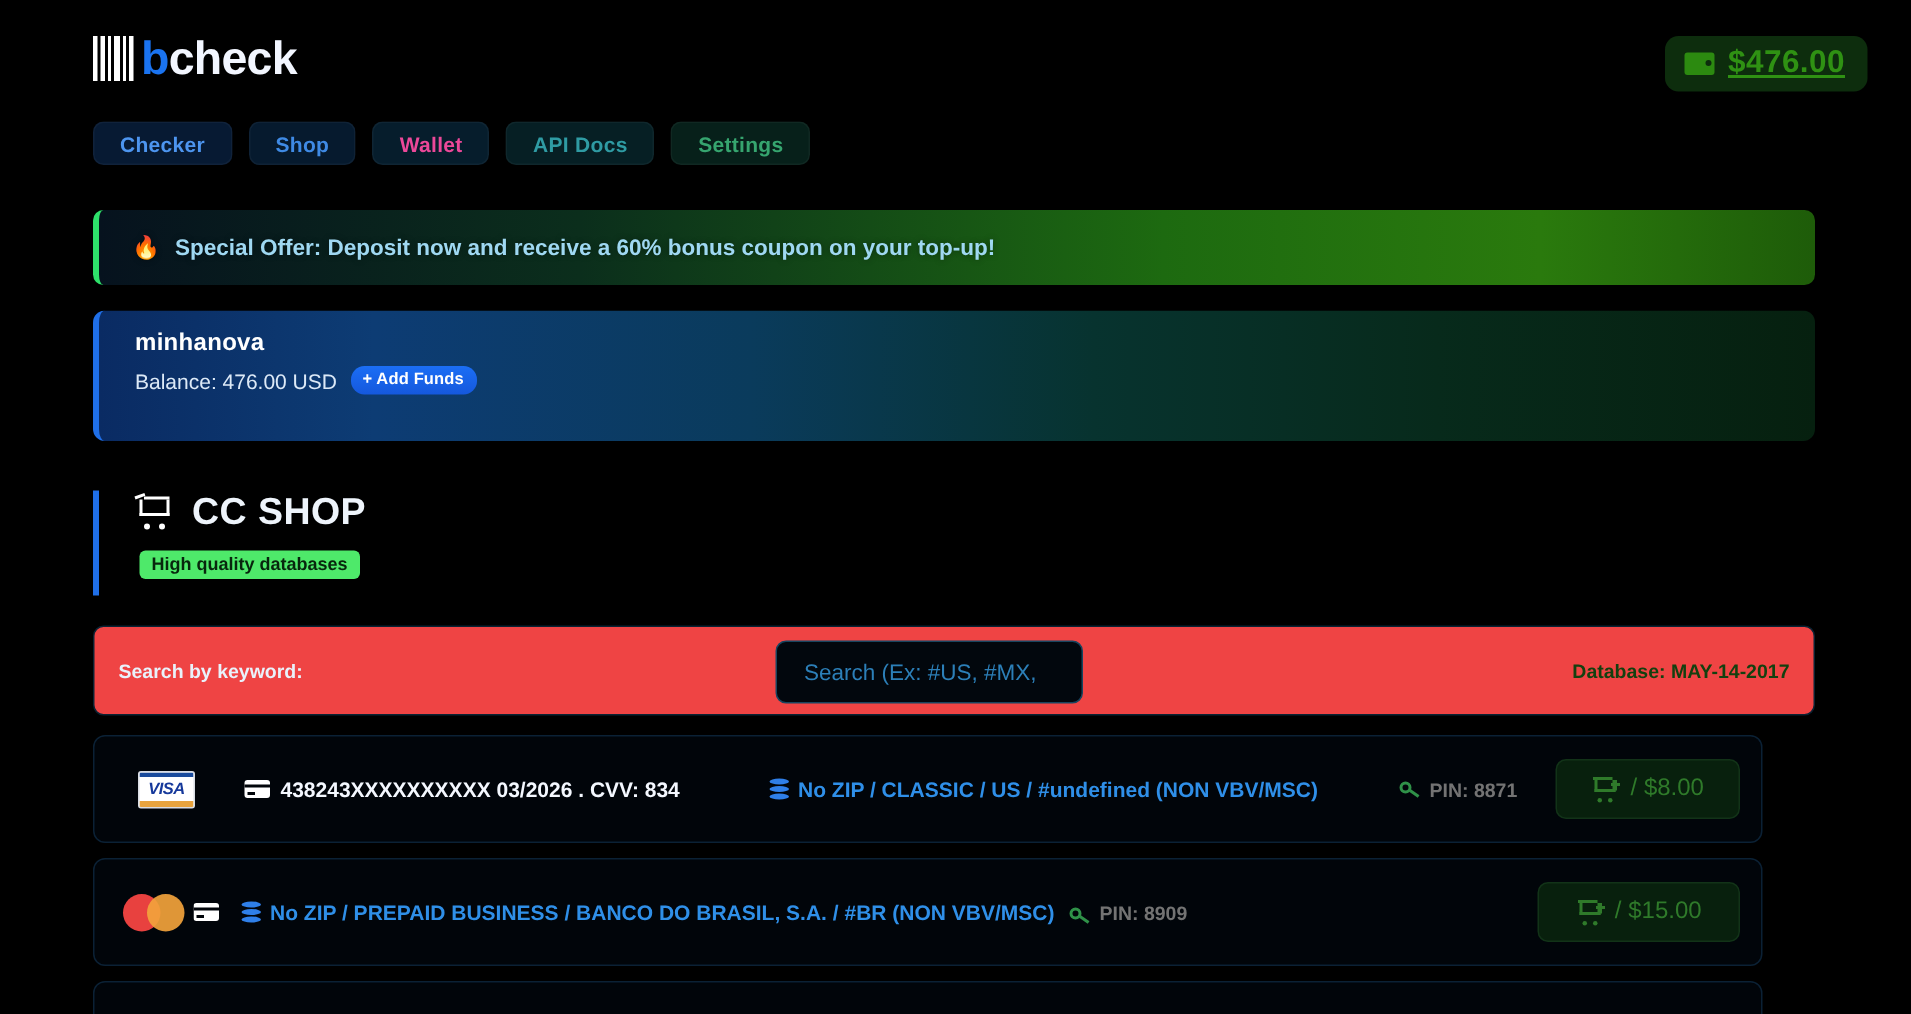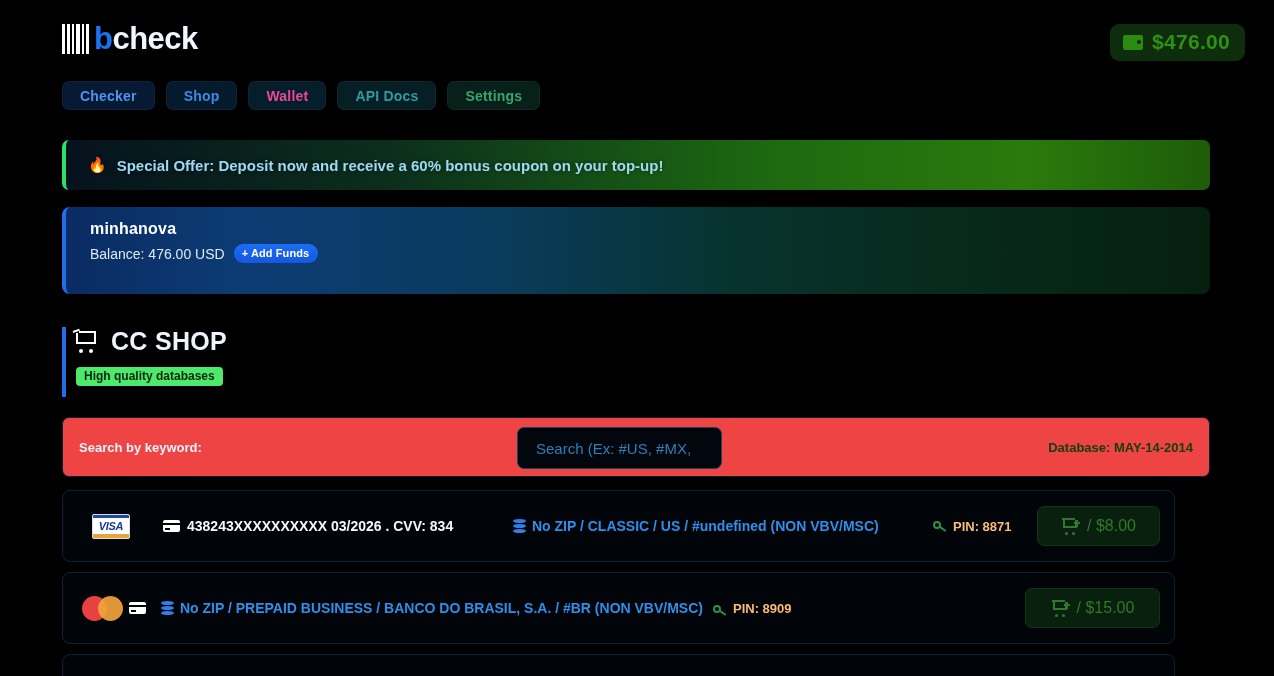--- a/index.html
+++ b/index.html
@@ -33,21 +33,21 @@
   .balance-pill {
     position: absolute; right: 29px; top: 24px;
     background: #0d2d0d; border-radius: 9px;
     padding: 6px 15px 7px 13px;
     display: flex; align-items: center; gap: 9px;
   }
   .wallet-ico { width: 20px; height: 15px; position: relative; }
   .wallet-ico .body { position: absolute; inset: 0; background: #2c8a10; border-radius: 2px; }
   .wallet-ico .dot { position: absolute; right: 2px; top: 5px; width: 4px; height: 4px;
                      border-radius: 50%; background: #0d2d0d; }
-  .balance-amt { color: #2f9113; font-size: 21px; font-weight: bold; letter-spacing: 0.3px; }
+  .balance-amt { color: #2f9113; font-size: 21px; font-weight: bold; letter-spacing: 0.3px; text-decoration: underline; }
 
   
   .nav { position: absolute; left: 62px; top: 81px; display: flex; gap: 11px; }
   .nav-tab {
     height: 29px; padding: 0 17px; border-radius: 7px;
     display: flex; align-items: center; justify-content: center;
     font-size: 14px; font-weight: bold; letter-spacing: 0.2px;
     border: 1px solid rgba(255,255,255,0.04);
   }
   .nav-tab.t0 { background: #071a33; color: #4d95ef; }
@@ -85,21 +85,21 @@
   .add-funds {
     background: linear-gradient(180deg, #1b6ef5 0%, #1558dd 100%);
     color: #ffffff; font-size: 11px; font-weight: bold;
     border-radius: 9px; padding: 3px 9px 4px 8px; letter-spacing: 0.1px;
   }
   .lvl { color: #d7e7f5; font-size: 14px; margin-top: 6px; }
 
   
   .sect {
     position: absolute; left: 62px; top: 327px; width: 400px; height: 70px;
-    border-left: 4px solid #1f6fe8; padding-left: 7px;
+    border-left: 4px solid #1f6fe8; padding-left: 24px;
   }
   .sect-title {
     display: flex; align-items: center; gap: 12px;
     color: #eef4fb; font-size: 25px; font-weight: bold; letter-spacing: 0.3px;
   }
   .cart-ico { width: 26px; height: 24px; position: relative; display: inline-block; }
   .cart-ico .bskt { position: absolute; left: 3px; top: 3px; width: 20px; height: 11px;
                     border: 2px solid #ffffff; border-top: none; }
   .cart-ico .bar  { position: absolute; left: 0px; top: 1px; width: 7px; height: 2px; background: #ffffff;
                     transform: rotate(-20deg); transform-origin: left center; }
@@ -171,21 +171,21 @@
   .db-ico span:nth-child(1) { top: 0; }
   .db-ico span:nth-child(2) { top: 5px; }
   .db-ico span:nth-child(3) { top: 10px; }
   .cc-meta { color: #2f8fe8; font-size: 14px; font-weight: bold; white-space: nowrap; }
   .pin-wrap { display: flex; align-items: flex-end; gap: 6px; flex: none; }
   .key-ico { width: 14px; height: 12px; position: relative; }
   .key-ico .kring { position: absolute; left: 0; top: 1px; width: 8px; height: 8px;
                     border: 2px solid #2f9148; border-radius: 50%; }
   .key-ico .kstem { position: absolute; left: 7px; top: 6px; width: 7px; height: 2px; background: #2f9148;
                     transform: rotate(35deg); transform-origin: left center; }
-  .pin-txt { color: #fdba74; font-size: 13px; font-weight: bold; white-space: nowrap; }
+  .pin-txt { color: #737373; font-size: 13px; font-weight: bold; white-space: nowrap; }
 
   .buy-btn {
     flex: none; background: #08200d; border: 1px solid #123318; border-radius: 7px;
     height: 40px; display: flex; align-items: center; justify-content: center; gap: 8px;
     color: #2f7a2a; font-size: 16px; font-weight: normal; padding: 0 18px;
   }
   .buy-cart { width: 18px; height: 17px; position: relative; }
   .buy-cart .bskt { position: absolute; left: 2px; top: 2px; width: 14px; height: 8px;
                     border: 2px solid #2f7a2a; border-top: none; }
   .buy-cart .hdl  { position: absolute; left: 1px; top: 0px; width: 13px; height: 2px; background: #2f7a2a; }
@@ -267,21 +267,21 @@
           <span class="w2"></span>
       </span>
       <span>CC SHOP</span>
     </div>
     <span class="badge-hq">High quality databases</span>
   </div>
 
   <div class="search-panel">
     <span class="search-label">Search by keyword:</span>
     <input class="search-input" type="text" placeholder="Search (Ex: #US, #MX," style="">
-    <span class="db-label">Database: MAY-14-2014</span>
+    <span class="db-label">Database: MAY-14-2017</span>
   </div>
 
   <div class="row r0">
     <div class="brand">
       <span class="visa-logo">
         <span class="top"></span>
           <span class="bot"></span>
         <span class="txt">VISA</span>
       </span>
     </div>

